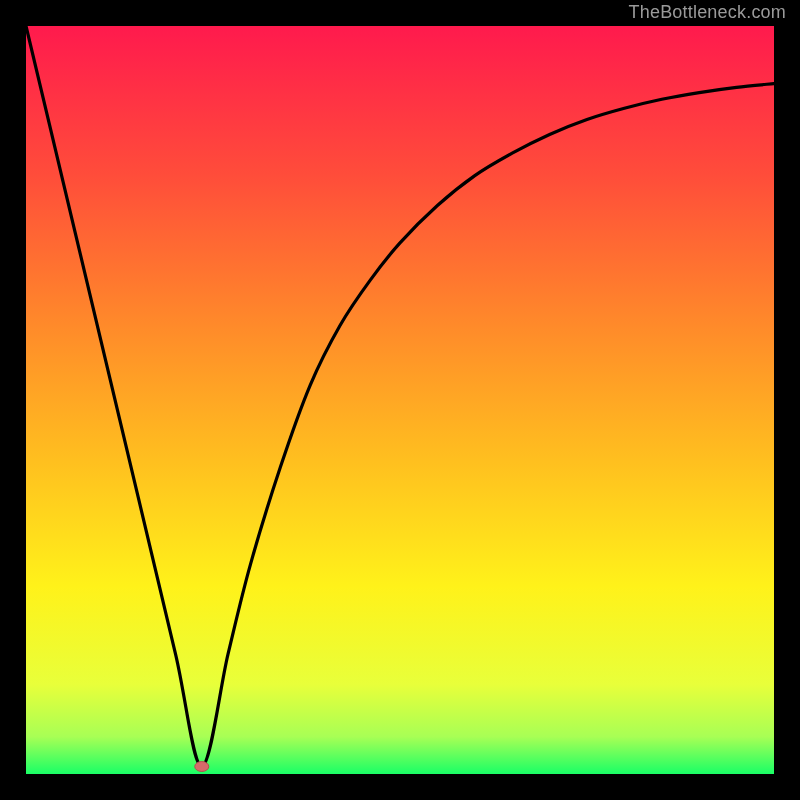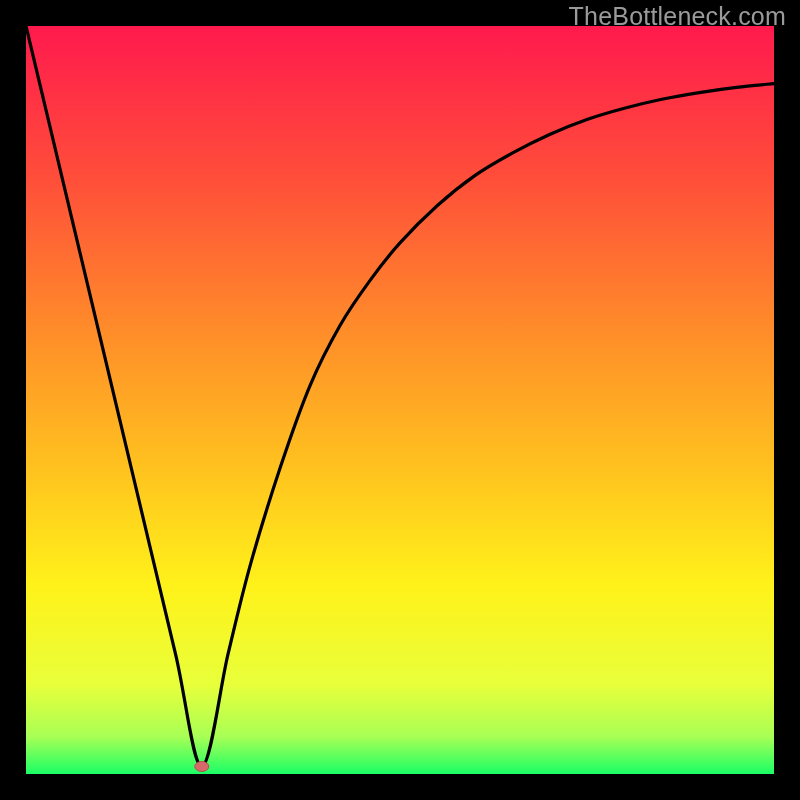--- a/index.html
+++ b/index.html
@@ -14,21 +14,21 @@
   .frame {
     width: 800px;
     height: 800px;
     position: relative;
   }
   .attribution {
     position: absolute;
     top: 2px;
     right: 14px;
     color: #9a9a9a;
-    font-size: 25px;
+    font-size: 18px;
     letter-spacing: 0.2px;
     font-weight: 400;
     z-index: 10;
   }
   .plot-outer {
     position: absolute;
     top: 26px;
     left: 26px;
     width: 748px;
     height: 748px;

